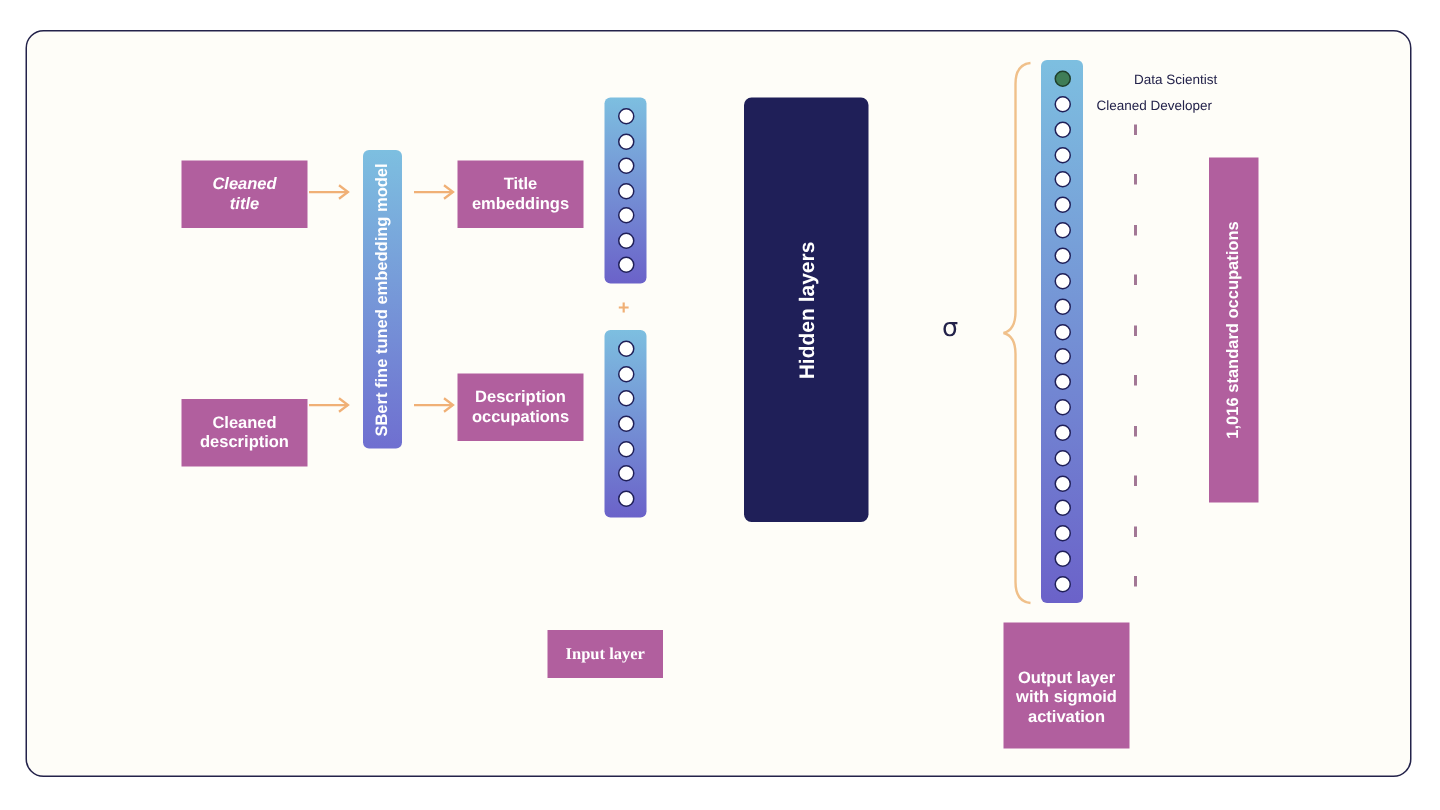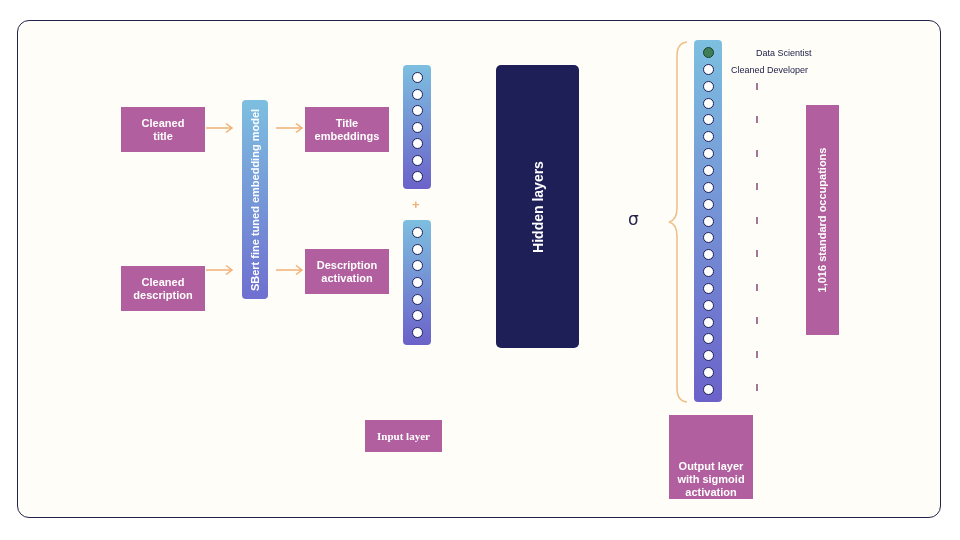--- a/index.html
+++ b/index.html
@@ -40,21 +40,21 @@
     .dash { position: absolute; width: 1.5px; height: 7px; background: #a27795; }
     .label-sm { position: absolute; font-size: 9px; color: #23224a; white-space: nowrap; }
     .sigma { position: absolute; font-size: 17px; color: #23224a; font-family: "DejaVu Sans", sans-serif; }
     .plus { position: absolute; color: #f0b076; font-weight: bold; font-size: 13px; }
   </style>
 </head>
 <body>
 
 <div class="frame"></div>
 
-<div class="box" style="left:121px; top:107px; width:84px; height:45px;">
+<div class="box" style="left:121px; top:107px; width:84px; height:45px;font-style:italic;">
   <span style="display:block; width:60px;">Cleaned title</span>
 </div>
 <div class="box" style="left:121px; top:266px; width:84px; height:45px;">
   <span style="display:block; width:72px;">Cleaned description</span>
 </div>
 
 <svg class="arrow" style="left:206px; top:122px;" width="30" height="12">
   <line x1="0" y1="6" x2="26" y2="6" stroke="#f0b076" stroke-width="1.5"></line>
   <polyline points="20,1.5 26,6 20,10.5" fill="none" stroke="#f0b076" stroke-width="1.5"></polyline>
 </svg>
@@ -73,21 +73,21 @@
 </svg>
 <svg class="arrow" style="left:276px; top:264px;" width="30" height="12">
   <line x1="0" y1="6" x2="26" y2="6" stroke="#f0b076" stroke-width="1.5"></line>
   <polyline points="20,1.5 26,6 20,10.5" fill="none" stroke="#f0b076" stroke-width="1.5"></polyline>
 </svg>
 
 <div class="box" style="left:305px; top:107px; width:84px; height:45px;">
   <span style="display:block; width:70px;">Title embeddings</span>
 </div>
 <div class="box" style="left:305px; top:249px; width:84px; height:45px;">
-  <span style="display:block; width:76px;">Description activation</span>
+  <span style="display:block; width:76px;">Description occupations</span>
 </div>
 
 <div class="col" id="col-title" style="left:403px; top:65px; width:28px; height:124px;">
     <div class="node" style="left: 8.5px; top: 7px;"></div>
     <div class="node" style="left: 8.5px; top: 23.5px;"></div>
     <div class="node" style="left: 8.5px; top: 40px;"></div>
     <div class="node" style="left: 8.5px; top: 56.5px;"></div>
     <div class="node" style="left: 8.5px; top: 73px;"></div>
     <div class="node" style="left: 8.5px; top: 89.5px;"></div>
     <div class="node" style="left: 8.5px; top: 106px;"></div>
@@ -153,15 +153,15 @@
     <div class="dash" style="left: 756px; top: 283.667px;"></div>
     <div class="dash" style="left: 756px; top: 317.111px;"></div>
     <div class="dash" style="left: 756px; top: 350.556px;"></div>
     <div class="dash" style="left: 756px; top: 384px;"></div>
   </div>
 
 <div class="vbox occ" style="left:806px; top:105px; width:33px; height:230px;">
   <span class="vtext">1,016 standard occupations</span>
 </div>
 
-<div class="box" style="left:669px; top:415px; width:84px; height:84px; align-items:flex-end; padding-top:17px;">
+<div class="box" style="left:669px; top:415px; width:84px; height:84px; align-items:center; padding-top:17px;">
   <span style="display:block; width:70px;">Output layer with sigmoid activation</span>
 </div>
 
 </body></html>

